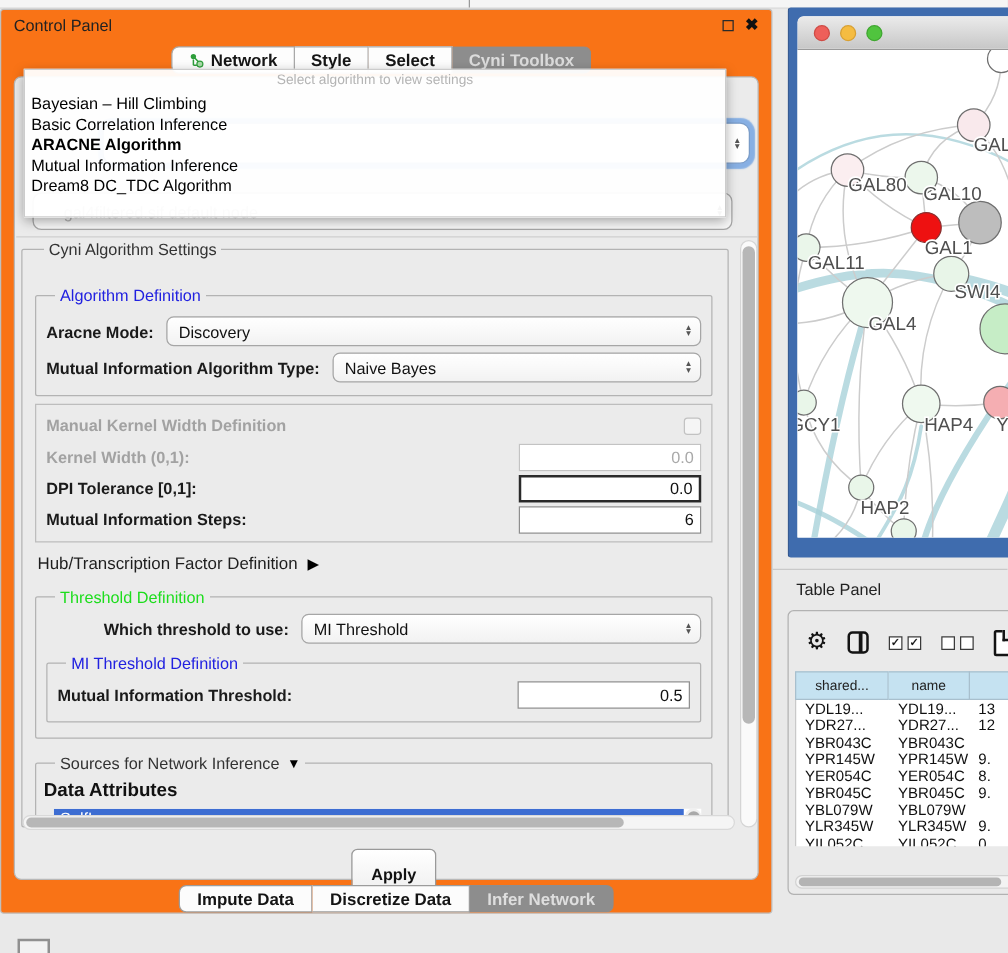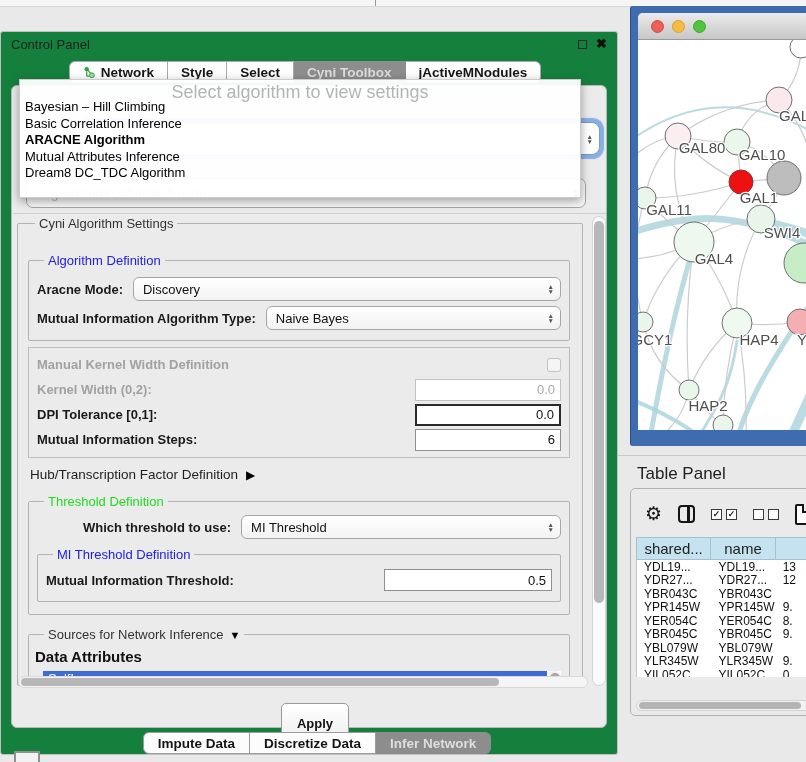--- a/index.html
+++ b/index.html
@@ -5,22 +5,22 @@
   * { box-sizing: border-box; margin: 0; padding: 0; }
   html,body { width:806px; height:762px; overflow:hidden; background:#e9e9e9;
     font-family:"Liberation Sans", sans-serif; color:#1c1c1c; }
   .abs { position:absolute; }
 
   
   #top-strip { left:0; top:0; width:806px; height:7px; background:#f5f5f5; border-bottom:1px solid #d8d8d8; }
   #top-tick { left:375px; top:0; width:1px; height:6px; background:#9a9a9a; }
 
   
-  #control-panel { left:0; top:7px; width:618px; height:724px; background:#15803d;
-    border:1px solid #c0c0c0; border-radius:3px;margin-top:24px; }
+  #control-panel { left:0; top:7px; width:618px; height:724px; background:#f97316;
+    border:1px solid #c0c0c0; border-radius:3px; }
   #cp-titlebar { left:0; top:0; width:100%; height:24px; display:flex; align-items:center;
     padding:0 10px; font-size:13px; color:#222; }
   #cp-title { flex:0 0 auto; }
   #cp-win-icons { margin-left:auto; display:flex; align-items:center; gap:9px; }
   .float-icon { width:9px; height:9px; border:1.6px solid #2a2a2a; display:inline-block; }
   .close-icon { font-size:13px; font-weight:bold; color:#111; line-height:10px; }
 
   
   #tab-strip { position:absolute; left:0; right:8px; top:29px; height:22px; display:flex; justify-content:center; }
   .tab { height:22px; padding:0 13px; display:flex; align-items:center; gap:5px;
@@ -40,21 +40,21 @@
   .combo-arrows { margin-left:auto; display:flex; flex-direction:column; align-items:center; padding-right:2px; }
   .combo-arrows i { font-style:normal; font-size:6.5px; line-height:5px; color:#555; }
   #bg-combo-focused { left:70px; top:36px; width:518px; height:33px; border-radius:8px;
     border:1px solid #7a9cc8; box-shadow:0 0 1px 3.5px rgba(110,160,225,.8); background:#fff; }
   #bg-combo-net { left:14px; top:92px; width:560px; height:30px; border-radius:7px; color:#b5b5b5;
     padding-left:24px; background:#f7f7f7; }
 
   
   #algo-popup { left:18px; top:47px; width:562px; height:119px; background:rgba(255,255,255,.95);
     border:1px solid #cccccc; box-shadow:0 3px 9px rgba(0,0,0,.35); z-index:30; padding-top:2px; }
-  #algo-popup-header { text-align:center; color:#b4b4b4; font-size:18px; height:17px; }
+  #algo-popup-header { text-align:center; color:#b4b4b4; font-size:11px; height:17px; }
   .dd-item { font-size:13px; line-height:16.5px; padding-left:5px; color:#000; white-space:nowrap; }
   .dd-item.bold { font-weight:bold; }
 
   
   #settings-sep { left:1px; top:127px; width:593px; height:1px; background:#cfcfcf; }
   #settings-viewport { left:3px; top:128px; width:576px; height:474px; overflow:hidden; z-index:5; }
   #settings-vscroll { left:580px; top:130px; width:14px; height:470px; background:#fafafa;
     border:1px solid #d5d5d5; border-radius:7px; }
   #settings-vscroll .thumb { position:absolute; left:1px; top:4px; width:10px; height:382px;
     background:#b7b7b7; border-radius:6px; }
@@ -83,21 +83,21 @@
   #kernel-box { margin-top:6px; border:1px solid #bdbdbd; padding:3px 8px 6px 8px; }
   #kernel-box .form-row { margin-top:2px; height:23px; }
 
   #hub-row { margin:9px 0 0 2px; display:flex; align-items:center; gap:8px; font-size:13.5px; color:#1e1e1e; }
   .tri-right { font-size:12px; color:#000; }
 
   #fs-threshold { margin-top:12px; padding:4px 8px 12px 8px; }
   #fs-threshold .which-row { margin-top:2px; }
   #fs-threshold .which-row .lbl { margin-left:46px; }
   #fs-mi { margin-top:8px; padding:2px 8px 10px 8px; }
-  #fs-mi .field { width:168px; }
+  #fs-mi .field { width:138px; }
 
   #fs-sources { margin-top:12px; padding:4px 8px 8px 8px; height:150px; }
   #fs-sources legend { display:flex; align-items:center; gap:6px; }
   .tri-down { font-size:11px; color:#000; }
   #attr-label { font-size:15px; font-weight:bold; margin:2px 0 0 -2px; color:#111; }
   #attr-wrap { position:relative; margin:6px 0 0 6px; height:66px; overflow:hidden; background:#fff; }
   #attr-list { position:absolute; left:0; top:0; right:14px; }
   .attr-item { height:16px; line-height:16px; font-size:13px; color:#fff; background:#3d6dd2; padding-left:5px; }
   #attr-vscroll { position:absolute; right:0; top:0; width:13px; height:66px; background:#f0f0f0; border-radius:6px; }
   #attr-vscroll .thumb { position:absolute; left:1.5px; top:2px; width:10px; height:60px; background:#a9a9a9; border-radius:5px; }
@@ -125,38 +125,38 @@
     border-radius:5px 5px 0 0; display:flex; align-items:center; padding-left:13px; gap:8px; }
   .light { width:13px; height:13px; border-radius:50%; }
   .light.red { background:#ee5f5a; border:1px solid #ce4b45; }
   .light.yellow { background:#f5bc41; border:1px solid #d8a033; }
   .light.green { background:#50c43e; border:1px solid #3fa630; }
   #net-canvas { position:absolute; left:0; top:27px; right:0; bottom:0; background:#fff; overflow:hidden; }
   #net-svg { position:absolute; left:0; top:0; }
 
   
   #right-divider { left:618px; top:455px; width:188px; height:1px; background:#c9c9c9; }
-  #table-panel-title { left:637px; top:464px; font-size:17px; color:#222; }
+  #table-panel-title { left:637px; top:464px; font-size:13px; color:#222; }
   #table-box { left:630px; top:488px; width:182px; height:228px; background:#eaeaea;
     border:1px solid #b2b2b2; border-radius:5px; }
   #table-toolbar { position:absolute; left:14px; top:12px; right:0; height:26px; display:flex; align-items:center; gap:16px; }
   .gear-glyph { font-size:19px; color:#141414; line-height:20px; }
   .colsplit { width:21px; height:18px; border:2.5px solid #141414; border-radius:4px; position:relative; }
   .colsplit::after { content:""; position:absolute; left:7px; top:-1px; width:2.5px; height:16px; background:#141414; }
   .checkpair, .uncheckpair { display:flex; gap:4px; }
   .cbx { width:11px; height:11px; border:1.6px solid #3a3a3a; font-size:9px; line-height:9px;
     color:#1a1a1a; text-align:center; font-weight:bold; background:#fff; }
   .pageicon { width:20px; height:21px; border:2.5px solid #141414; border-radius:2px; background:#fff; position:relative; }
   .pageicon::after { content:""; position:absolute; right:-2px; top:-2px; width:7px; height:7px;
     background:#eaeaea; border-left:2.5px solid #141414; border-bottom:2.5px solid #141414; }
 
   #grid { position:absolute; left:5px; top:48px; width:180px; }
   #grid-head { display:flex; }
   .hcell { height:23px; background:#c5e2f1; border:1px solid #a8bfcd; border-left:none;
-    display:flex; align-items:center; justify-content:center; font-size:15px; color:#222; }
+    display:flex; align-items:center; justify-content:center; font-size:11px; color:#222; }
   .hcell:first-child { border-left:1px solid #a8bfcd; }
   #grid-body { height:117px; overflow:hidden; background:#fff; border-left:1px solid #c9c9c9; }
   .grow { display:flex; height:13.5px; }
   .gcell { font-size:12px; color:#101010; padding-left:7px; white-space:nowrap; overflow:hidden;
     display:flex; align-items:center; }
   #table-hscroll { position:absolute; left:5px; top:211px; width:176px; height:11px;
     background:#f3f3f3; border:1px solid #d2d2d2; border-radius:6px; }
   #table-hscroll .thumb { position:absolute; left:2px; top:1px; width:162px; height:7px; background:#b4b4b4; border-radius:4px; }
 </style>
 </head>
@@ -186,23 +186,20 @@
       </div>
       <div class="tab">
         <span>Style</span>
       </div>
       <div class="tab">
         <span>Select</span>
       </div>
       <div class="tab sel">
         <span>Cyni Toolbox</span>
       </div>
-      <div class="tab">
-        <span>jActiveMNodules</span>
-      </div>
     </div>
 
   <div id="cp-subpanel" class="abs">
 
     <div id="bg-combo-focused" class="abs combo">
       <span class="combo-arrows">
           <i>▲</i>
           <i>▼</i>
         </span>
     </div>
@@ -243,21 +240,21 @@
             </div>
           </div>
         </fieldset>
 
         <div id="kernel-box">
           <div class="form-row">
             <span class="lbl dis">Manual Kernel Width Definition</span>
             <span class="checkbox"></span>
           </div>
           <div class="form-row">
-            <span class="lbl dis">Kernel Width (0,2):</span>
+            <span class="lbl dis">Kernel Width (0,1):</span>
             <div class="field dis">
               <span>0.0</span>
             </div>
           </div>
           <div class="form-row">
             <span class="lbl">DPI Tolerance [0,1]:</span>
             <div class="field focused">
               <span>0.0</span>
             </div>
           </div>
@@ -327,21 +324,21 @@
       <span>Apply</span>
     </div>
   </div>
 
   <div id="algo-popup" class="abs">
     <div id="algo-popup-header">Select algorithm to view settings</div>
     <div id="dd-items">
         <div class="dd-item">Bayesian – Hill Climbing</div>
         <div class="dd-item">Basic Correlation Inference</div>
         <div class="dd-item bold">ARACNE Algorithm</div>
-        <div class="dd-item">Mutual Attributes Inference</div>
+        <div class="dd-item">Mutual Information Inference</div>
         <div class="dd-item">Dream8 DC_TDC Algorithm</div>
       </div>
   </div>
 
   <div id="bottom-tabs">
       <div class="btab">Impute Data</div>
       <div class="btab">Discretize Data</div>
       <div class="btab sel">Infer Network</div>
     </div>
 </div>

